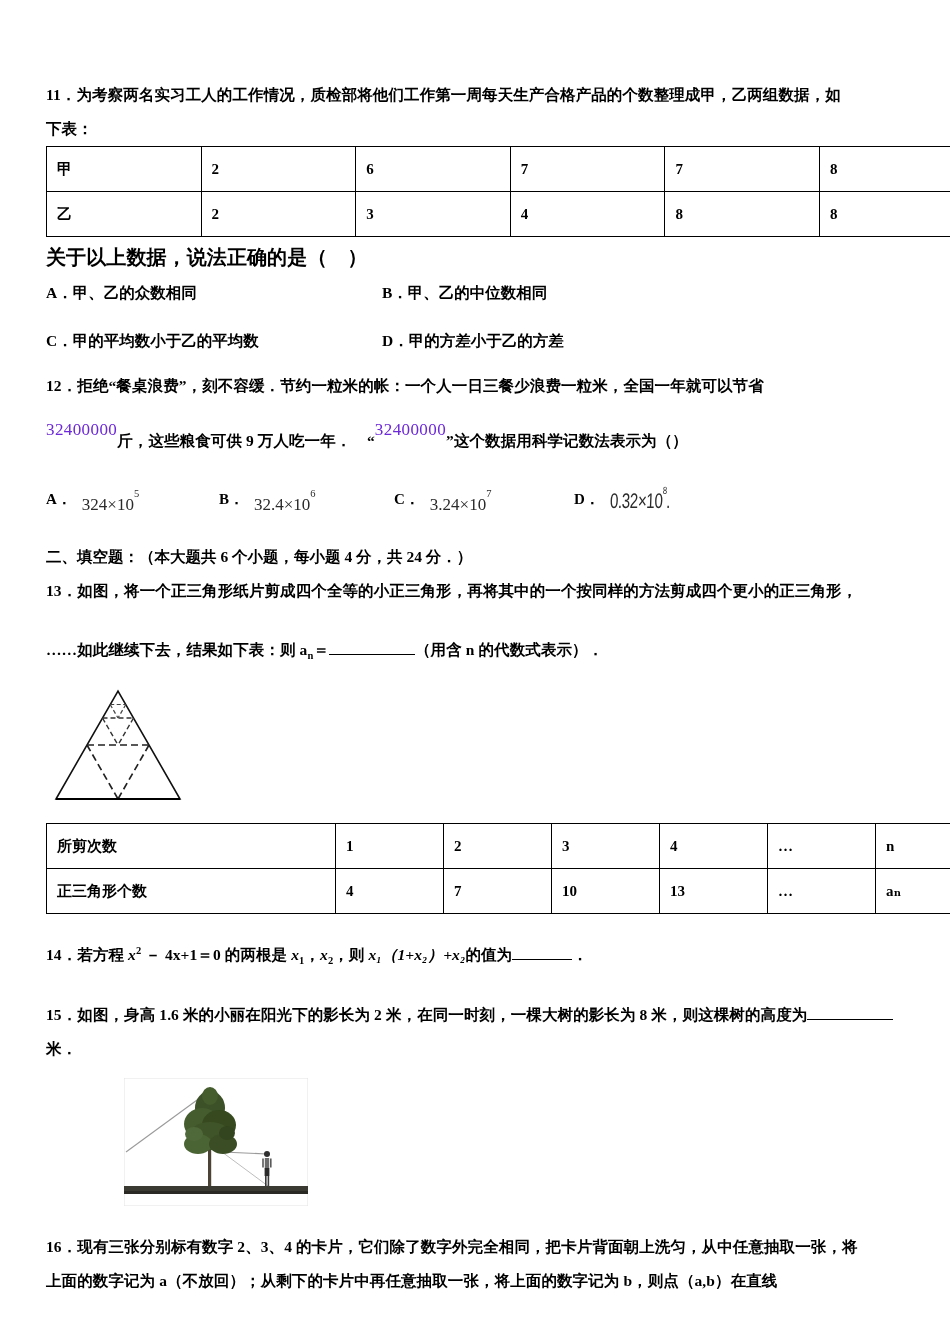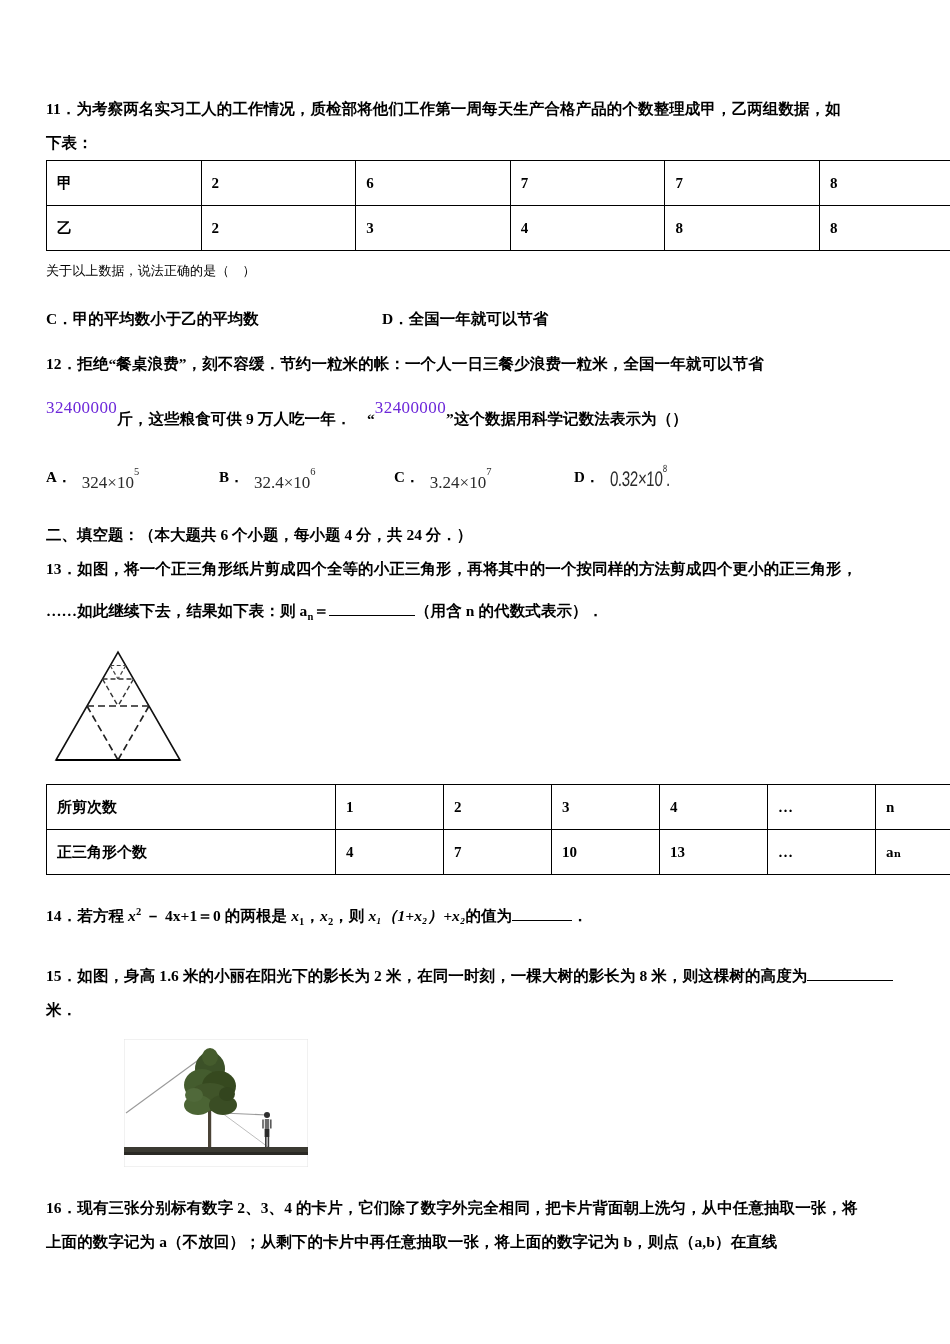--- a/index.html
+++ b/index.html
@@ -18,28 +18,28 @@
   .page {
     position: absolute;
     left: 0; top: 0;
     width: 950px;
     height: 1344px;
     background: #fff;
   }
   .content {
     position: absolute;
     left: 46px;
-    top: 92px;
+    top: 78px;
     width: 862px;
   }
 
   
   .qline {
-    font-size: 13px;
-    font-weight: normal;
+    font-size: 20px;
+    font-weight: bold;
     line-height: 32px;
     letter-spacing: 0.1px;
     white-space: nowrap;
   }
   .qpara {
     font-size: 15.5px;
     font-weight: bold;
     line-height: 34px;
     letter-spacing: 0.1px;
   }
@@ -185,26 +185,34 @@
             <td>3</td>
             <td>4</td>
             <td>8</td>
             <td>8</td>
           </tr>
         </tbody>
       </table>
 
       <div class="qline" style="margin-top:4px">关于以上数据，说法正确的是（　）</div>
 
+      <div class="optrow" style="margin-top:4px">
+        <div class="opt-a">
+          <span>A．</span><span>甲、乙的众数相同</span>
+        </div>
+        <div class="opt-b">
+          <span>B．</span><span>甲、乙的中位数相同</span>
+        </div>
+      </div>
       <div class="optrow" style="margin-top:16px">
         <div class="opt-a">
           <span>C．</span><span>甲的平均数小于乙的平均数</span>
         </div>
         <div class="opt-b">
-          <span>D．</span><span>全国一年就可以节省</span>
+          <span>D．</span><span>甲的方差小于乙的方差</span>
         </div>
       </div>
     </div>
 
     <div style="margin-top:12px">
       <div class="qpara">
         <span>12．</span><span>拒绝“餐桌浪费”，刻不容缓．节约一粒米的帐：一个人一日三餐少浪费一粒米，全国一年就可以节省</span>
       </div>
       <div class="qpara q12line2" style="margin-top:18px">
         <span class="bignum">32400000</span><span>斤，这些粮食可供 9 万人吃一年．　“</span><span class="bignum">32400000</span><span>”这个数据用科学记数法表示为（）</span>
@@ -229,21 +237,21 @@
         </div>
       </div>
     </div>
 
     <div class="sec-head" style="margin-top:26px">二、填空题：（本大题共 6 个小题，每小题 4 分，共 24 分．）</div>
 
     <div>
       <div class="qpara">
         <span>13．</span><span>如图，将一个正三角形纸片剪成四个全等的小正三角形，再将其中的一个按同样的方法剪成四个更小的正三角形，</span>
       </div>
-      <div class="qpara" style="margin-top:8px">
+      <div class="qpara" style="margin-top:25px">
         <span>……如此继续下去，结果如下表：则 a</span><sub>n</sub><span>＝</span><span class="blank blank-lg"></span><span>（用含 n 的代数式表示）．</span>
       </div>
 
       <div class="fig-triangle">
         <svg width="190" height="128" viewBox="0 0 190 128">
 
           <polygon points="8,118 132,118 70,10" fill="none" stroke="#111" stroke-width="1.6"></polygon>
 
           <line x1="39" y1="64" x2="101" y2="64" stroke="#222" stroke-width="1.7" stroke-dasharray="7,4"></line>
           <line x1="39" y1="64" x2="70" y2="118" stroke="#222" stroke-width="1.7" stroke-dasharray="7,4"></line>

